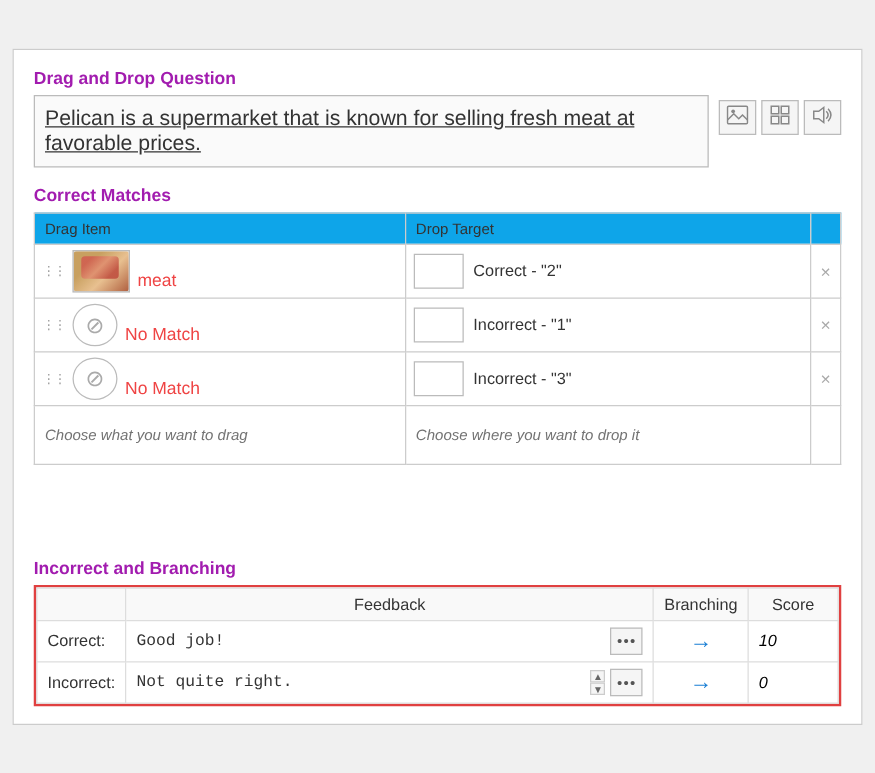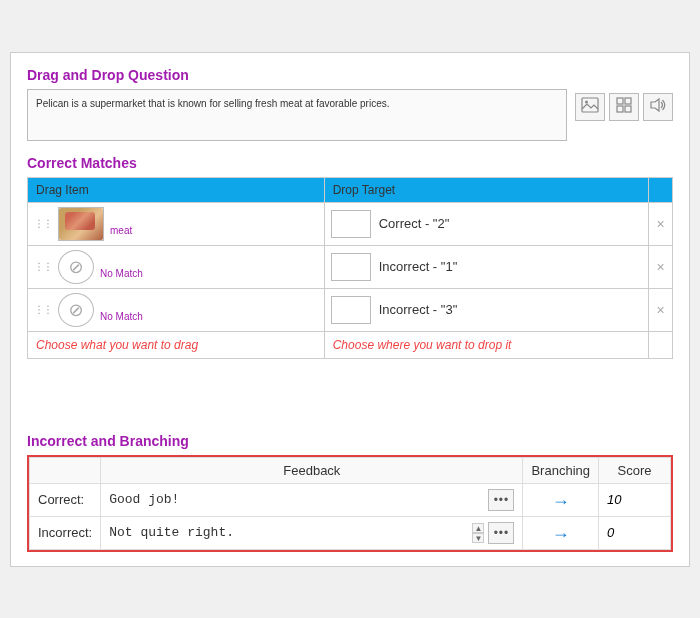--- a/index.html
+++ b/index.html
@@ -33,23 +33,24 @@
     .question-area {
       display: flex;
       gap: 8px;
       align-items: flex-start;
     }
     .question-text-box {
       flex: 1;
       border: 1px solid #bbb;
       padding: 8px;
       min-height: 52px;
-      font-size: 10px;
+      font-size: 17px;
       color: #333;
       background: #fafafa;
+      text-decoration: underline;
     }
     .question-icons {
       display: flex;
       gap: 4px;
       align-items: center;
       padding-top: 4px;
     }
     .q-icon-btn {
       width: 30px;
       height: 28px;
@@ -110,22 +111,22 @@
       border: 1px solid #bbb;
       border-radius: 50%;
       display: flex;
       align-items: center;
       justify-content: center;
       color: #aaa;
       font-size: 18px;
       flex-shrink: 0;
     }
     .item-label {
-      font-size: 10px;
-      color: #a21caf;
+      font-size: 14px;
+      color: #ef4444;
       margin-top: 14px;
     }
     .drop-target-cell {
       display: flex;
       align-items: center;
       gap: 8px;
     }
     .drop-box {
       width: 40px;
       height: 28px;
@@ -138,23 +139,23 @@
       color: #333;
     }
     .remove-btn {
       color: #aaa;
       cursor: pointer;
       font-size: 14px;
       text-align: center;
     }
     .hint-row td {
       font-style: italic;
-      color: #ef4444;
+      color: #737373;
       font-size: 12px;
-      padding: 6px 8px;
+      padding: 16px 8px;
     }
     .empty-space {
       height: 60px;
     }
     
     .feedback-section {
       border: 2px solid #e04040;
       padding: 0;
     }
     .feedback-table {

